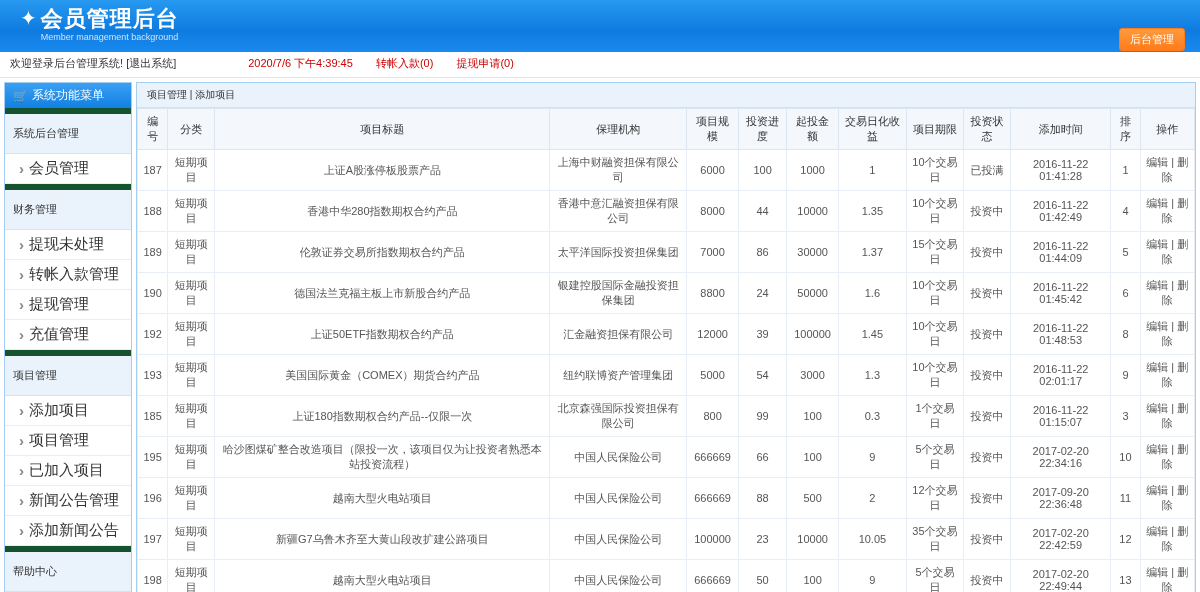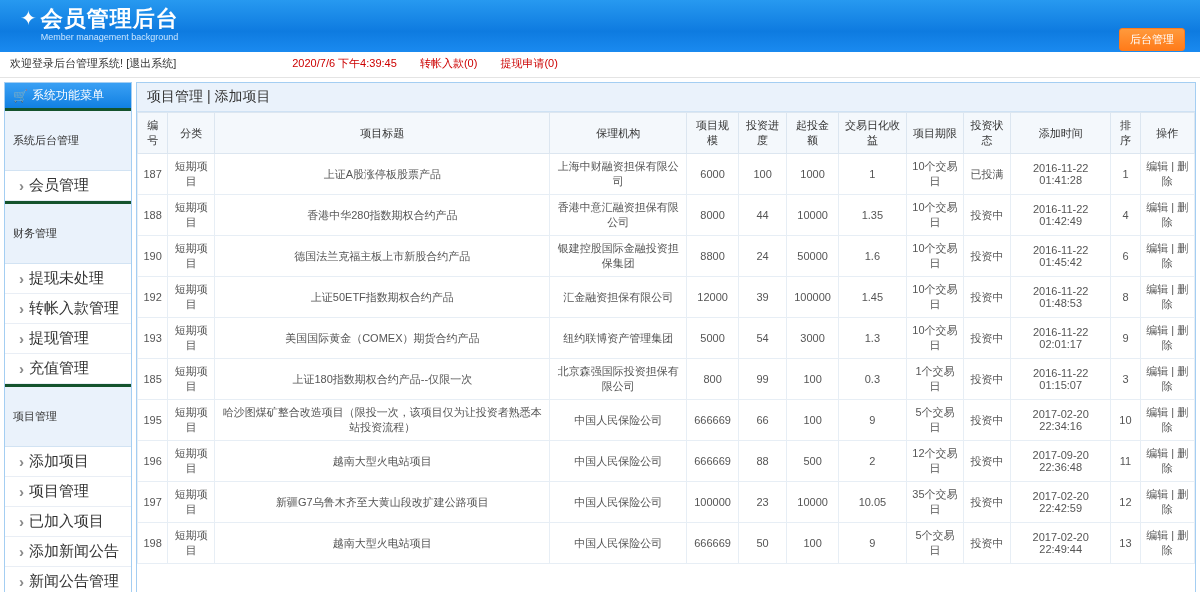--- a/index.html
+++ b/index.html
@@ -6,31 +6,31 @@
 body{font-family:"Microsoft YaHei",SimSun,Arial,sans-serif;font-size:12px;background:#fff;width:1200px;overflow:hidden}
 .header{height:52px;background:linear-gradient(180deg,#2799f0 0%,#0e7be0 60%,#1a8af0 100%);position:relative}
 .logo{position:absolute;left:20px;top:4px;color:#fff;display:flex;align-items:flex-start}
 .logo-star{font-size:20px;color:#fff;margin-right:4px;margin-top:2px}
 .logo-txt{font-size:22px;font-weight:bold;letter-spacing:1px}
 .logo-sub{font-size:9px;color:#c8e4ff;margin-top:-2px;}
 .back-btn{position:absolute;right:15px;top:28px;background:linear-gradient(#ff9a3c,#ff7b1a);color:#fff;border:1px solid #ff7b1a;padding:3px 10px;font-size:11px;border-radius:3px;cursor:pointer}
 .topbar{height:26px;line-height:22px;padding:0 10px;border-bottom:1px solid #e4e4e4;font-size:11px;display:flex}
 .topbar .left{color:#333}
 .topbar .left a{color:#333;text-decoration:none}
-.topbar .mid{margin-left:116px;color:#c00}
+.topbar .mid{margin-left:72px;color:#c00}
 .topbar .mid span{margin-right:20px}
 .layout{display:flex}
 .sidebar{width:128px;background:#fff;border:1px solid #a4cef2;margin:4px}
 .sidebar-title{background:linear-gradient(#3aa0f4,#1180e2);color:#fff;padding:4px 8px;font-size:12px;display:flex;align-items:center}
 .sidebar-title .cart{margin-right:4px}
-.menu-group{background:#eaf2fb;padding:22px 8px;font-size:11px;color:#333;border-bottom:1px solid #d2e3f3;border-top:3px solid #14532d}
+.menu-group{background:#eaf2fb;padding:12px 8px;font-size:11px;color:#333;border-bottom:1px solid #d2e3f3;border-top:6px solid #14532d}
 .menu-item{padding:5px 8px 5px 14px;font-size:15px;color:#333;border-bottom:1px solid #e9eef5;cursor:pointer;display:flex;align-items:center}
 .menu-item::before{content:"›";margin-right:5px;color:#888;font-weight:bold}
 .main{flex:1;margin:4px 4px 4px 0;border:1px solid #a4cef2}
-.crumb{background:#eaf2fb;padding:5px 10px;font-size:14px;color:#333;border-bottom:1px solid #cfe2f4}
+.crumb{background:#eaf2fb;padding:5px 10px;font-size:10px;color:#333;border-bottom:1px solid #cfe2f4}
 .crumb a{color:#333;text-decoration:none}
 table{width:100%;border-collapse:collapse;font-size:11px}
 th{background:#f4f8fc;padding:5px 4px;border:1px solid #dce6f0;color:#333;font-weight:normal;text-align:center}
 td{padding:5px 4px;border:1px solid #e7eef5;text-align:center;color:#555}
 td.act a{color:#555;text-decoration:none}
 </style>
 </head>
 <body>
 
 <div class="header">
@@ -67,22 +67,22 @@
         <div class="menu-item">会员管理</div>
         <div class="menu-group">财务管理</div>
         <div class="menu-item">提现未处理</div>
         <div class="menu-item">转帐入款管理</div>
         <div class="menu-item">提现管理</div>
         <div class="menu-item">充值管理</div>
         <div class="menu-group">项目管理</div>
         <div class="menu-item">添加项目</div>
         <div class="menu-item">项目管理</div>
         <div class="menu-item">已加入项目</div>
+        <div class="menu-item">新闻公告管理</div>
         <div class="menu-item">添加新闻公告</div>
-        <div class="menu-item">新闻公告管理</div>
         <div class="menu-group">帮助中心</div>
         <div class="menu-item">分类管理</div>
         <div class="menu-item">添加帮助信息</div>
         <div class="menu-item">帮助管理</div>
         <div class="menu-group">投资热点</div>
       </div>
   </div>
 
   <div class="main">
     <div class="crumb">
@@ -131,20 +131,35 @@
             <td>44</td>
             <td>10000</td>
             <td>1.35</td>
             <td>10个交易日</td>
             <td>投资中</td>
             <td>2016-11-22 01:42:49</td>
             <td>4</td>
             <td class="act"><a href="#">编辑</a> | <a href="#">删除</a></td>
           </tr>
           <tr>
+            <td>189</td>
+            <td>短期项目</td>
+            <td>伦敦证券交易所指数期权合约产品</td>
+            <td>太平洋国际投资担保集团</td>
+            <td>7000</td>
+            <td>86</td>
+            <td>30000</td>
+            <td>1.37</td>
+            <td>15个交易日</td>
+            <td>投资中</td>
+            <td>2016-11-22 01:44:09</td>
+            <td>5</td>
+            <td class="act"><a href="#">编辑</a> | <a href="#">删除</a></td>
+          </tr>
+          <tr>
             <td>190</td>
             <td>短期项目</td>
             <td>德国法兰克福主板上市新股合约产品</td>
             <td>银建控股国际金融投资担保集团</td>
             <td>8800</td>
             <td>24</td>
             <td>50000</td>
             <td>1.6</td>
             <td>10个交易日</td>
             <td>投资中</td>

